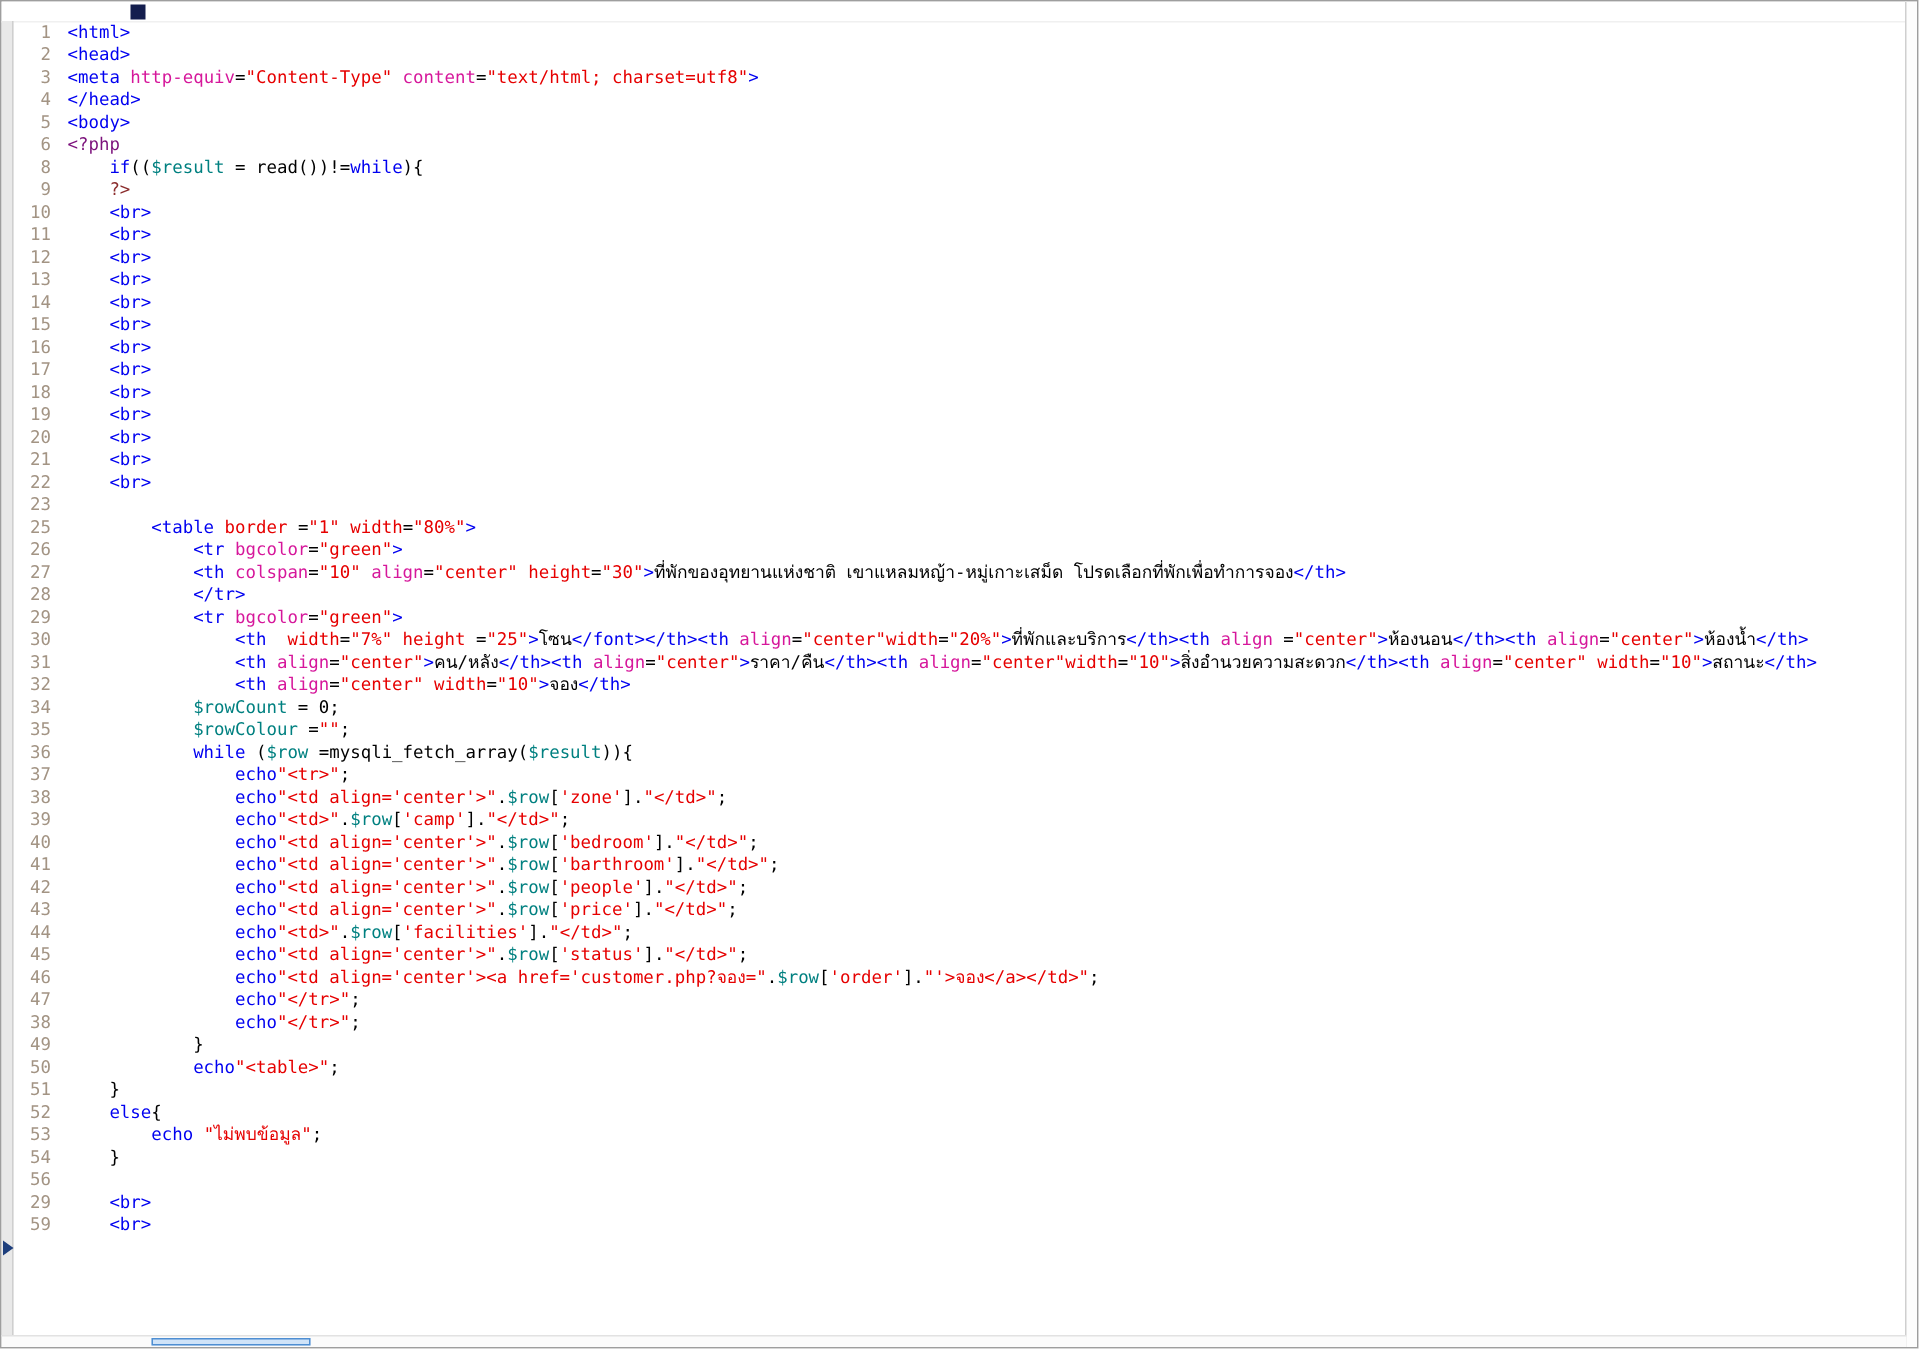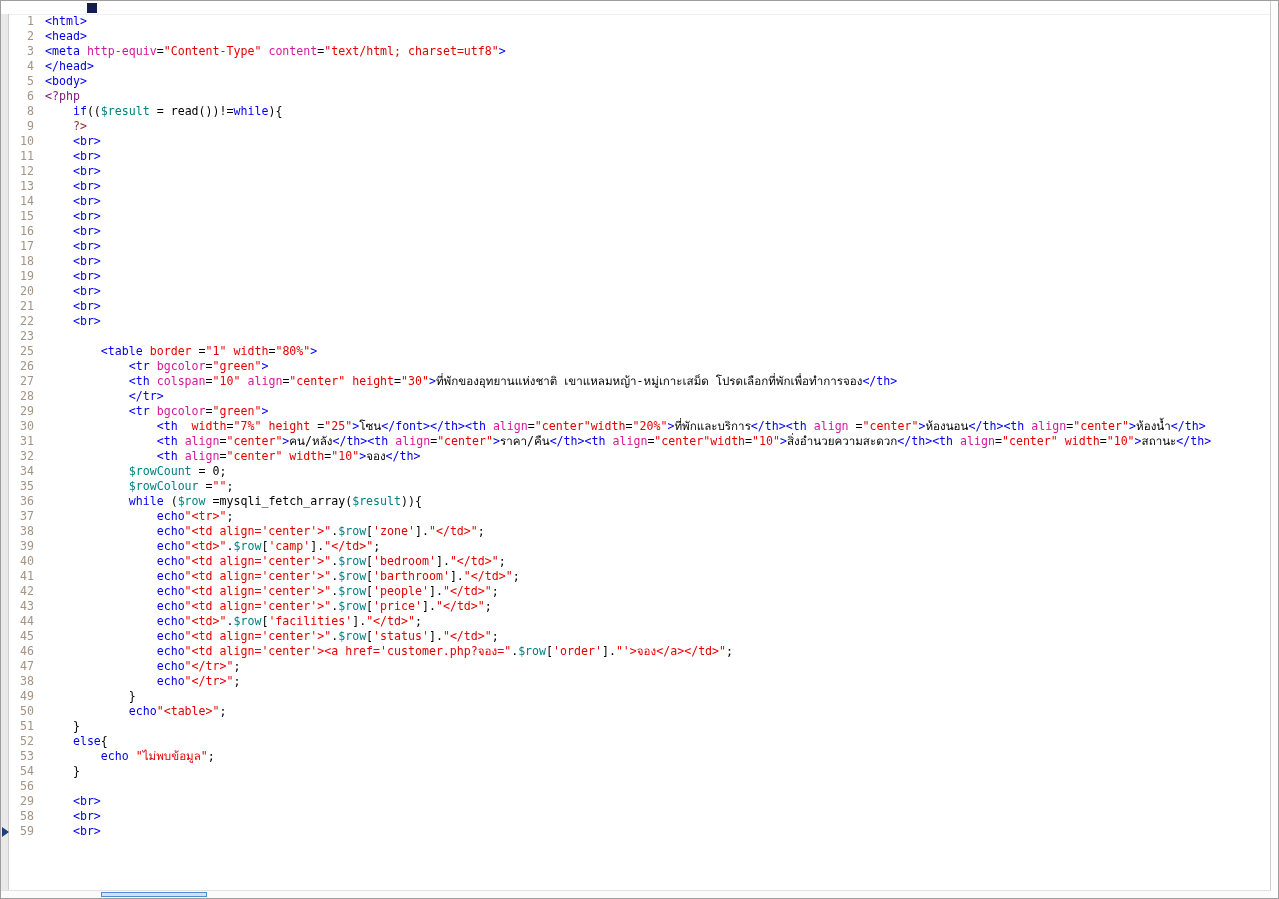--- a/index.html
+++ b/index.html
@@ -86,21 +86,20 @@
       <div class="ln-row"><span class="ln">47</span><span style="color: rgb(0, 0, 0);">                </span><span style="color: rgb(0, 0, 240);">echo</span><span style="color: rgb(230, 0, 0);">"&lt;/tr&gt;"</span><span style="color: rgb(0, 0, 0);">;</span></div>
       <div class="ln-row"><span class="ln">38</span><span style="color: rgb(0, 0, 0);">                </span><span style="color: rgb(0, 0, 240);">echo</span><span style="color: rgb(230, 0, 0);">"&lt;/tr&gt;"</span><span style="color: rgb(0, 0, 0);">;</span></div>
       <div class="ln-row"><span class="ln">49</span><span style="color: rgb(0, 0, 0);">            }</span></div>
       <div class="ln-row"><span class="ln">50</span><span style="color: rgb(0, 0, 0);">            </span><span style="color: rgb(0, 0, 240);">echo</span><span style="color: rgb(230, 0, 0);">"&lt;table&gt;"</span><span style="color: rgb(0, 0, 0);">;</span></div>
       <div class="ln-row"><span class="ln">51</span><span style="color: rgb(0, 0, 0);">    }</span></div>
       <div class="ln-row"><span class="ln">52</span><span style="color: rgb(0, 0, 0);">    </span><span style="color: rgb(0, 0, 240);">else</span><span style="color: rgb(0, 0, 0);">{</span></div>
       <div class="ln-row"><span class="ln">53</span><span style="color: rgb(0, 0, 0);">        </span><span style="color: rgb(0, 0, 240);">echo</span><span style="color: rgb(0, 0, 0);"> </span><span style="color: rgb(230, 0, 0);">"ไม่พบข้อมูล"</span><span style="color: rgb(0, 0, 0);">;</span></div>
       <div class="ln-row"><span class="ln">54</span><span style="color: rgb(0, 0, 0);">    }</span></div>
       <div class="ln-row"><span class="ln">56</span></div>
       <div class="ln-row"><span class="ln">29</span><span style="color: rgb(0, 0, 0);">    </span><span style="color: rgb(0, 0, 240);">&lt;br&gt;</span></div>
-      <div class="ln-row"><span class="ln">58</span><span style="color: rgb(0, 0, 0);">    </span><span style="color: rgb(0, 0, 240);">&lt;br&gt;</span></div>
       <div class="ln-row"><span class="ln">59</span><span style="color: rgb(0, 0, 0);">    </span><span style="color: rgb(0, 0, 240);">&lt;br&gt;</span></div>
     </div>
 
   <div class="vscroll"></div>
 
   <div class="hscroll">
     <div class="hthumb"></div>
   </div>
 
 </div>

